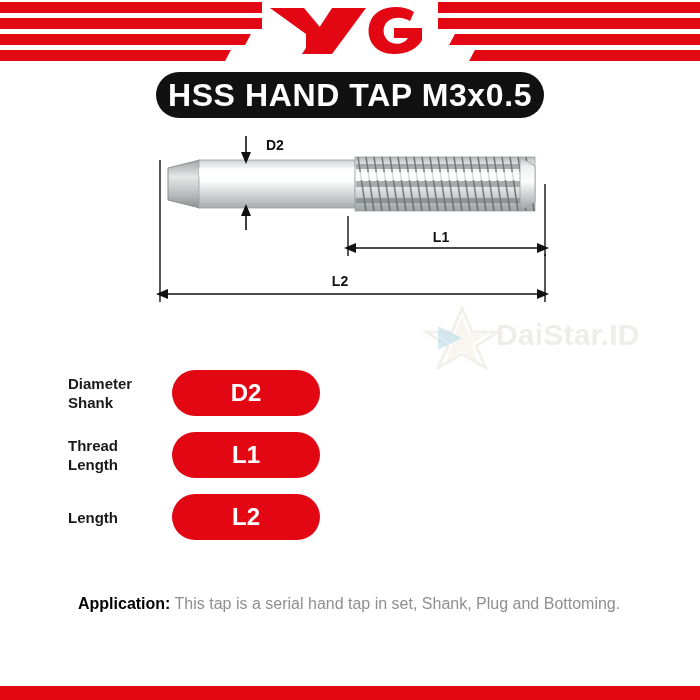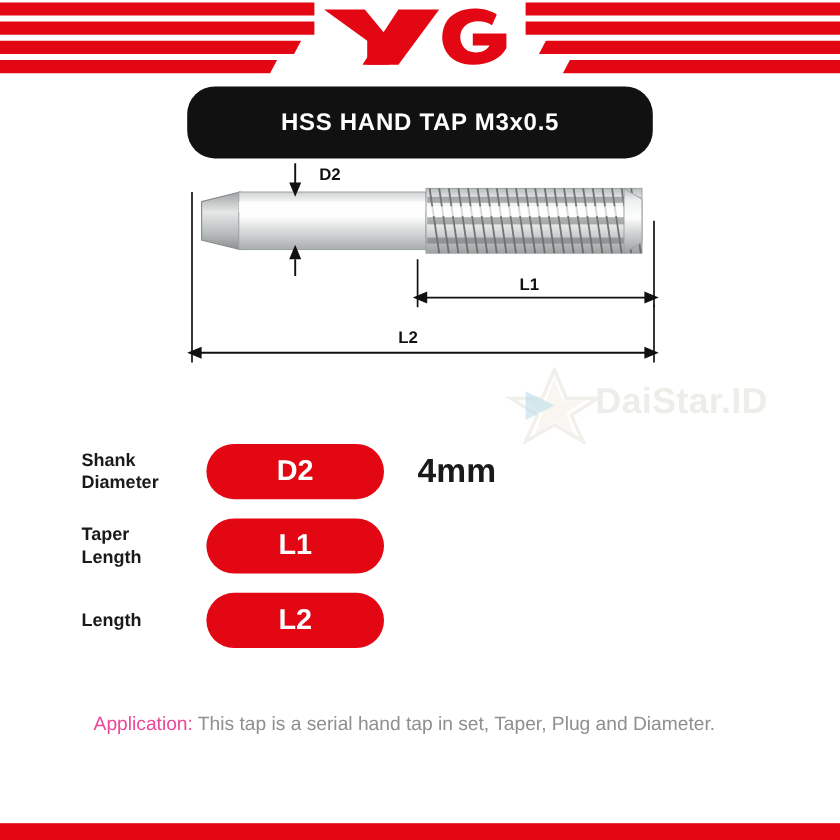--- a/index.html
+++ b/index.html
@@ -49,25 +49,25 @@
     left: 262px; top: 0px;
     width: 176px; height: 62px;
     background: #ffffff;
   }
   .logo-svg { position: absolute; left: 0; top: 0; }
 
   
   .title-pill {
     position: absolute;
     left: 156px; top: 72px;
-    width: 388px; height: 60px;
+    width: 388px; height: 46px;
     background: #111111;
     border-radius: 23px;
     color: #ffffff;
-    font-size: 20px;
+    font-size: 32px;
     font-weight: bold;
     letter-spacing: 0.6px;
     display: flex;
     align-items: center;
     justify-content: center;
   }
 
   
   .diagram {
     position: absolute;
@@ -131,22 +131,22 @@
   
   .app-note {
     position: absolute;
     left: 78px; top: 592px;
     width: 560px;
     font-size: 16px;
     color: #9b9b9b;
     line-height: 24px;
   }
   .app-note .app-title {
-    font-weight: normal;
-    color: #ec4899;
+    font-weight: bold;
+    color: #000000;
   }
   .app-note .app-body {
     color: #8f8f8f;
   }
 
   
   .bottom-bar {
     position: absolute;
     left: 0; bottom: 0;
     width: 700px; height: 14px;
@@ -284,42 +284,41 @@
     <polygon points="44,10 51,28 70,28 54,38 60,56 44,45 28,56 34,38 18,28 37,28" fill="#efe9dc" opacity="0.75"></polygon>
     <polygon points="20,20 44,32 20,44" fill="#6fb8d8" opacity="0.5"></polygon>
   </svg>
   <div class="wm-text">DaiStar.ID</div>
 </div>
 
 <div class="specs">
 
   <div class="spec-row">
     <div class="spec-label">
+      <div>Diameter</div>
       <div>Shank</div>
-      <div>Diameter</div>
     </div>
     <div class="spec-pill">D2</div>
-    <div class="spec-value">4mm</div>
   </div>
 
   <div class="spec-row">
     <div class="spec-label">
-      <div>Taper</div>
+      <div>Thread</div>
       <div>Length</div>
     </div>
     <div class="spec-pill">L1</div>
   </div>
 
   <div class="spec-row">
     <div class="spec-label">
       <div>Length</div>
     </div>
     <div class="spec-pill">L2</div>
   </div>
 
 </div>
 
 <div class="app-note">
   <span class="app-title">Application:</span>
-  <span class="app-body">This tap is a serial hand tap in set, Taper, Plug and Diameter.</span>
+  <span class="app-body">This tap is a serial hand tap in set, Shank, Plug and Bottoming.</span>
 </div>
 
 <div class="bottom-bar"></div>
 
 </body></html>

